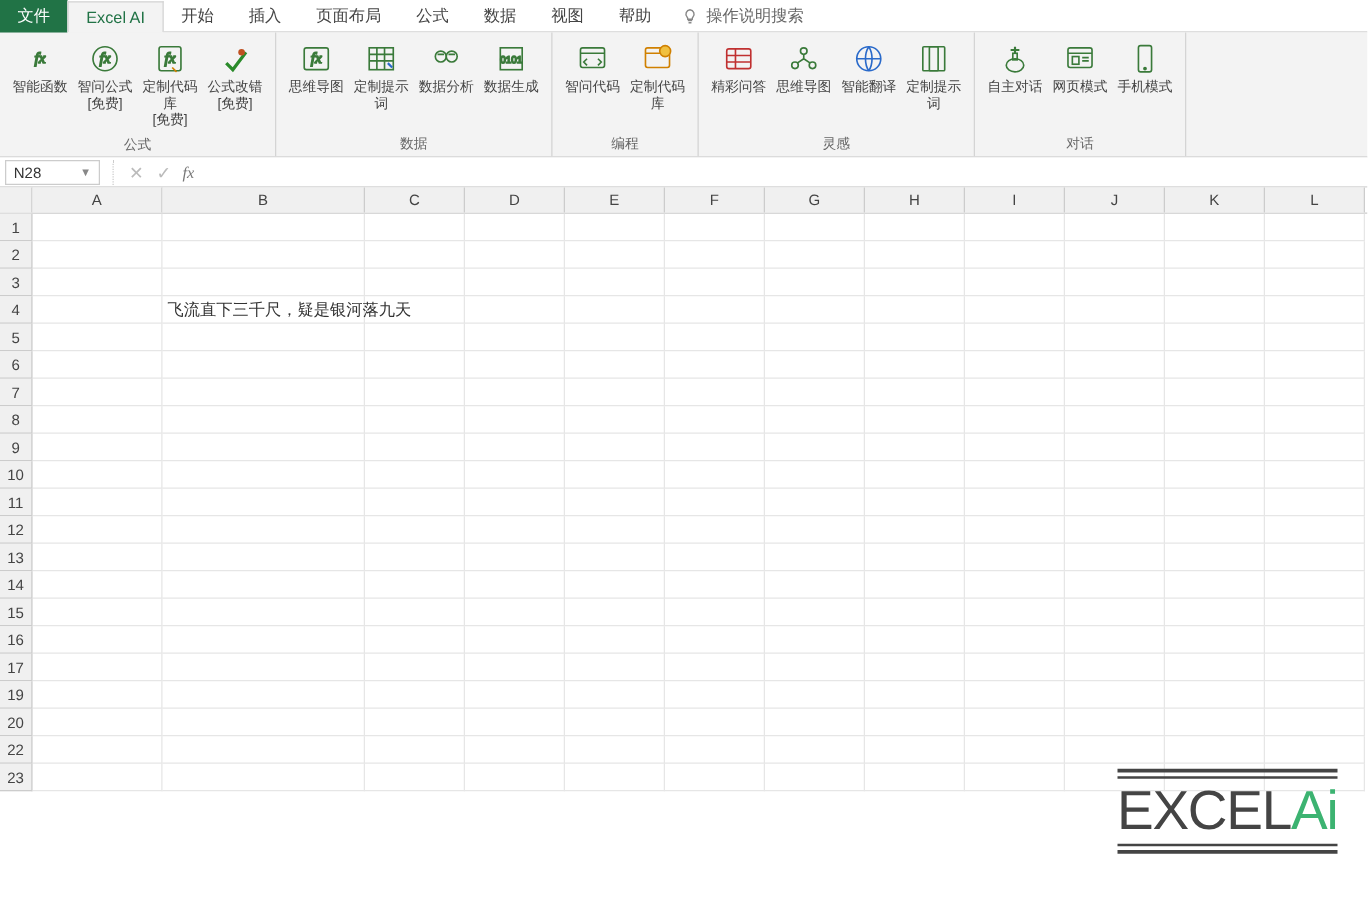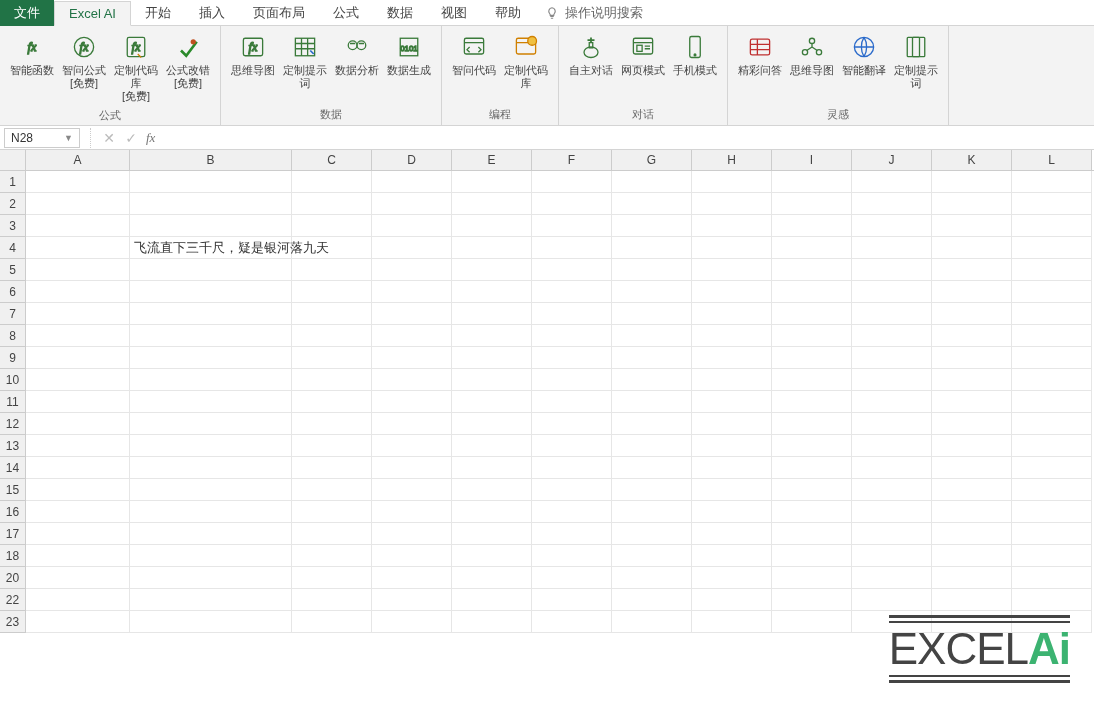--- a/index.html
+++ b/index.html
@@ -36,21 +36,21 @@
 .col-headers { display: flex; border-bottom: 1px solid #ccc; }
 .corner { width: 26px; height: 20px; background: #f0f0f0; border-right: 1px solid #ccc; }
 .ch { height: 20px; background: #f0f0f0; border-right: 1px solid #ccc; text-align: center; font-size: 12px; color: #444; line-height: 20px; }
 .rows { }
 .row { display: flex; }
 .rh { width: 26px; height: 22px; background: #f0f0f0; border-right: 1px solid #ccc; border-bottom: 1px solid #ccc; text-align: center; font-size: 12px; color: #444; line-height: 22px; }
 .cell { height: 22px; border-right: 1px solid #e6e6e6; border-bottom: 1px solid #e6e6e6; font-size: 13px; color: #333; line-height: 22px; padding: 0 4px; overflow: visible; white-space: nowrap; }
 
 
 .watermark { position: absolute; right: 24px; bottom: 40px; font-family: Arial, sans-serif; font-size: 44px; font-weight: 400; letter-spacing: -1px; color: #444; }
-.watermark .accent { color: #3cb371; font-weight: 700; }
+.watermark .accent { color: #3cb371; font-weight: 400; }
 .wm-line { height: 3px; background: #444; margin: 3px 0; }
 .wm-line.double { height: 2px; margin: 1px 0; }
 
 .avatar-icon { width: 22px; height: 22px; border-radius: 50%; background: #e0e0e0; display:flex; align-items:center; justify-content:center; }
 </style>
 </head>
 <body>
 
 <div class="tabs">
   <div class="tab file">文件</div>
@@ -176,20 +176,63 @@
             <div class="lbl">定制代码库</div>
           </div>
         </div>
         <div class="group-label">编程</div>
       </div>
       <div class="group">
         <div class="group-items">
           <div class="rbtn">
             <div class="icon-wrap">
               <svg width="28" height="28" viewBox="0 0 32 32" fill="none" stroke="#3a7a3a" stroke-width="1.5">
+                <rect x="5" y="7" width="22" height="18" rx="2" stroke="#c03030"></rect>
+                <path d="M5 13h22M5 19h22M13 7v18" stroke="#c03030"></path>
+              </svg>
+            </div>
+            <div class="lbl">精彩问答</div>
+          </div>
+          <div class="rbtn">
+            <div class="icon-wrap">
+              <svg width="28" height="28" viewBox="0 0 32 32" fill="none" stroke="#3a7a3a" stroke-width="1.5">
+                <circle cx="16" cy="9" r="3"></circle>
+                <circle cx="8" cy="22" r="3"></circle>
+                <circle cx="24" cy="22" r="3"></circle>
+                <path d="M16 12v4M16 16l-6 4M16 16l6 4"></path>
+              </svg>
+            </div>
+            <div class="lbl">思维导图</div>
+          </div>
+          <div class="rbtn">
+            <div class="icon-wrap">
+              <svg width="28" height="28" viewBox="0 0 32 32" fill="none" stroke="#3a7a3a" stroke-width="1.5">
+                <circle cx="16" cy="16" r="11" stroke="#2a6aca"></circle>
+                <path d="M5 16h22M16 5c4 6 4 16 0 22M16 5c-4 6-4 16 0 22" stroke="#2a6aca"></path>
+              </svg>
+            </div>
+            <div class="lbl">智能翻译</div>
+          </div>
+          <div class="rbtn">
+            <div class="icon-wrap">
+              <svg width="28" height="28" viewBox="0 0 32 32" fill="none" stroke="#3a7a3a" stroke-width="1.5">
+                <rect x="6" y="5" width="14" height="22" rx="1"></rect>
+                <rect x="12" y="5" width="14" height="22" rx="1"></rect>
+              </svg>
+            </div>
+            <div class="lbl">定制提示词</div>
+          </div>
+        </div>
+        <div class="group-label">灵感</div>
+      </div>
+      <div class="group">
+        <div class="group-items">
+          <div class="rbtn">
+            <div class="icon-wrap">
+              <svg width="28" height="28" viewBox="0 0 32 32" fill="none" stroke="#3a7a3a" stroke-width="1.5">
                 <path d="M16 5v6M12 8l8 0" stroke="#3a7a3a" stroke-width="2"></path>
                 <ellipse cx="16" cy="22" rx="8" ry="6" stroke="#3a7a3a"></ellipse>
                 <rect x="14" y="11" width="4" height="6"></rect>
               </svg>
             </div>
             <div class="lbl">自主对话</div>
           </div>
           <div class="rbtn">
             <div class="icon-wrap">
               <svg width="28" height="28" viewBox="0 0 32 32" fill="none" stroke="#3a7a3a" stroke-width="1.5">
@@ -205,63 +248,20 @@
             <div class="icon-wrap">
               <svg width="28" height="28" viewBox="0 0 32 32" fill="none" stroke="#3a7a3a" stroke-width="1.5">
                 <rect x="10" y="4" width="12" height="24" rx="2"></rect>
                 <circle cx="16" cy="25" r="1" fill="#3a7a3a"></circle>
               </svg>
             </div>
             <div class="lbl">手机模式</div>
           </div>
         </div>
         <div class="group-label">对话</div>
-      </div>
-      <div class="group">
-        <div class="group-items">
-          <div class="rbtn">
-            <div class="icon-wrap">
-              <svg width="28" height="28" viewBox="0 0 32 32" fill="none" stroke="#3a7a3a" stroke-width="1.5">
-                <rect x="5" y="7" width="22" height="18" rx="2" stroke="#c03030"></rect>
-                <path d="M5 13h22M5 19h22M13 7v18" stroke="#c03030"></path>
-              </svg>
-            </div>
-            <div class="lbl">精彩问答</div>
-          </div>
-          <div class="rbtn">
-            <div class="icon-wrap">
-              <svg width="28" height="28" viewBox="0 0 32 32" fill="none" stroke="#3a7a3a" stroke-width="1.5">
-                <circle cx="16" cy="9" r="3"></circle>
-                <circle cx="8" cy="22" r="3"></circle>
-                <circle cx="24" cy="22" r="3"></circle>
-                <path d="M16 12v4M16 16l-6 4M16 16l6 4"></path>
-              </svg>
-            </div>
-            <div class="lbl">思维导图</div>
-          </div>
-          <div class="rbtn">
-            <div class="icon-wrap">
-              <svg width="28" height="28" viewBox="0 0 32 32" fill="none" stroke="#3a7a3a" stroke-width="1.5">
-                <circle cx="16" cy="16" r="11" stroke="#2a6aca"></circle>
-                <path d="M5 16h22M16 5c4 6 4 16 0 22M16 5c-4 6-4 16 0 22" stroke="#2a6aca"></path>
-              </svg>
-            </div>
-            <div class="lbl">智能翻译</div>
-          </div>
-          <div class="rbtn">
-            <div class="icon-wrap">
-              <svg width="28" height="28" viewBox="0 0 32 32" fill="none" stroke="#3a7a3a" stroke-width="1.5">
-                <rect x="6" y="5" width="14" height="22" rx="1"></rect>
-                <rect x="12" y="5" width="14" height="22" rx="1"></rect>
-              </svg>
-            </div>
-            <div class="lbl">定制提示词</div>
-          </div>
-        </div>
-        <div class="group-label">灵感</div>
       </div>
     </div>
 </div>
 
 <div class="fbar">
   <div class="namebox">
     <span>N28</span>
     <span class="dd">▼</span>
   </div>
   <div class="fxsep"></div>
@@ -539,21 +539,21 @@
         <div class="cell" style="width: 80px;"></div>
         <div class="cell" style="width: 80px;"></div>
         <div class="cell" style="width: 80px;"></div>
         <div class="cell" style="width: 80px;"></div>
         <div class="cell" style="width: 80px;"></div>
         <div class="cell" style="width: 80px;"></div>
         <div class="cell" style="width: 80px;"></div>
         <div class="cell" style="width: 80px;"></div>
       </div>
       <div class="row">
-        <div class="rh">18</div>
+        <div class="rh">19</div>
         <div class="cell" style="width: 104px;"></div>
         <div class="cell" style="width: 162px;"></div>
         <div class="cell" style="width: 80px;"></div>
         <div class="cell" style="width: 80px;"></div>
         <div class="cell" style="width: 80px;"></div>
         <div class="cell" style="width: 80px;"></div>
         <div class="cell" style="width: 80px;"></div>
         <div class="cell" style="width: 80px;"></div>
         <div class="cell" style="width: 80px;"></div>
         <div class="cell" style="width: 80px;"></div>

